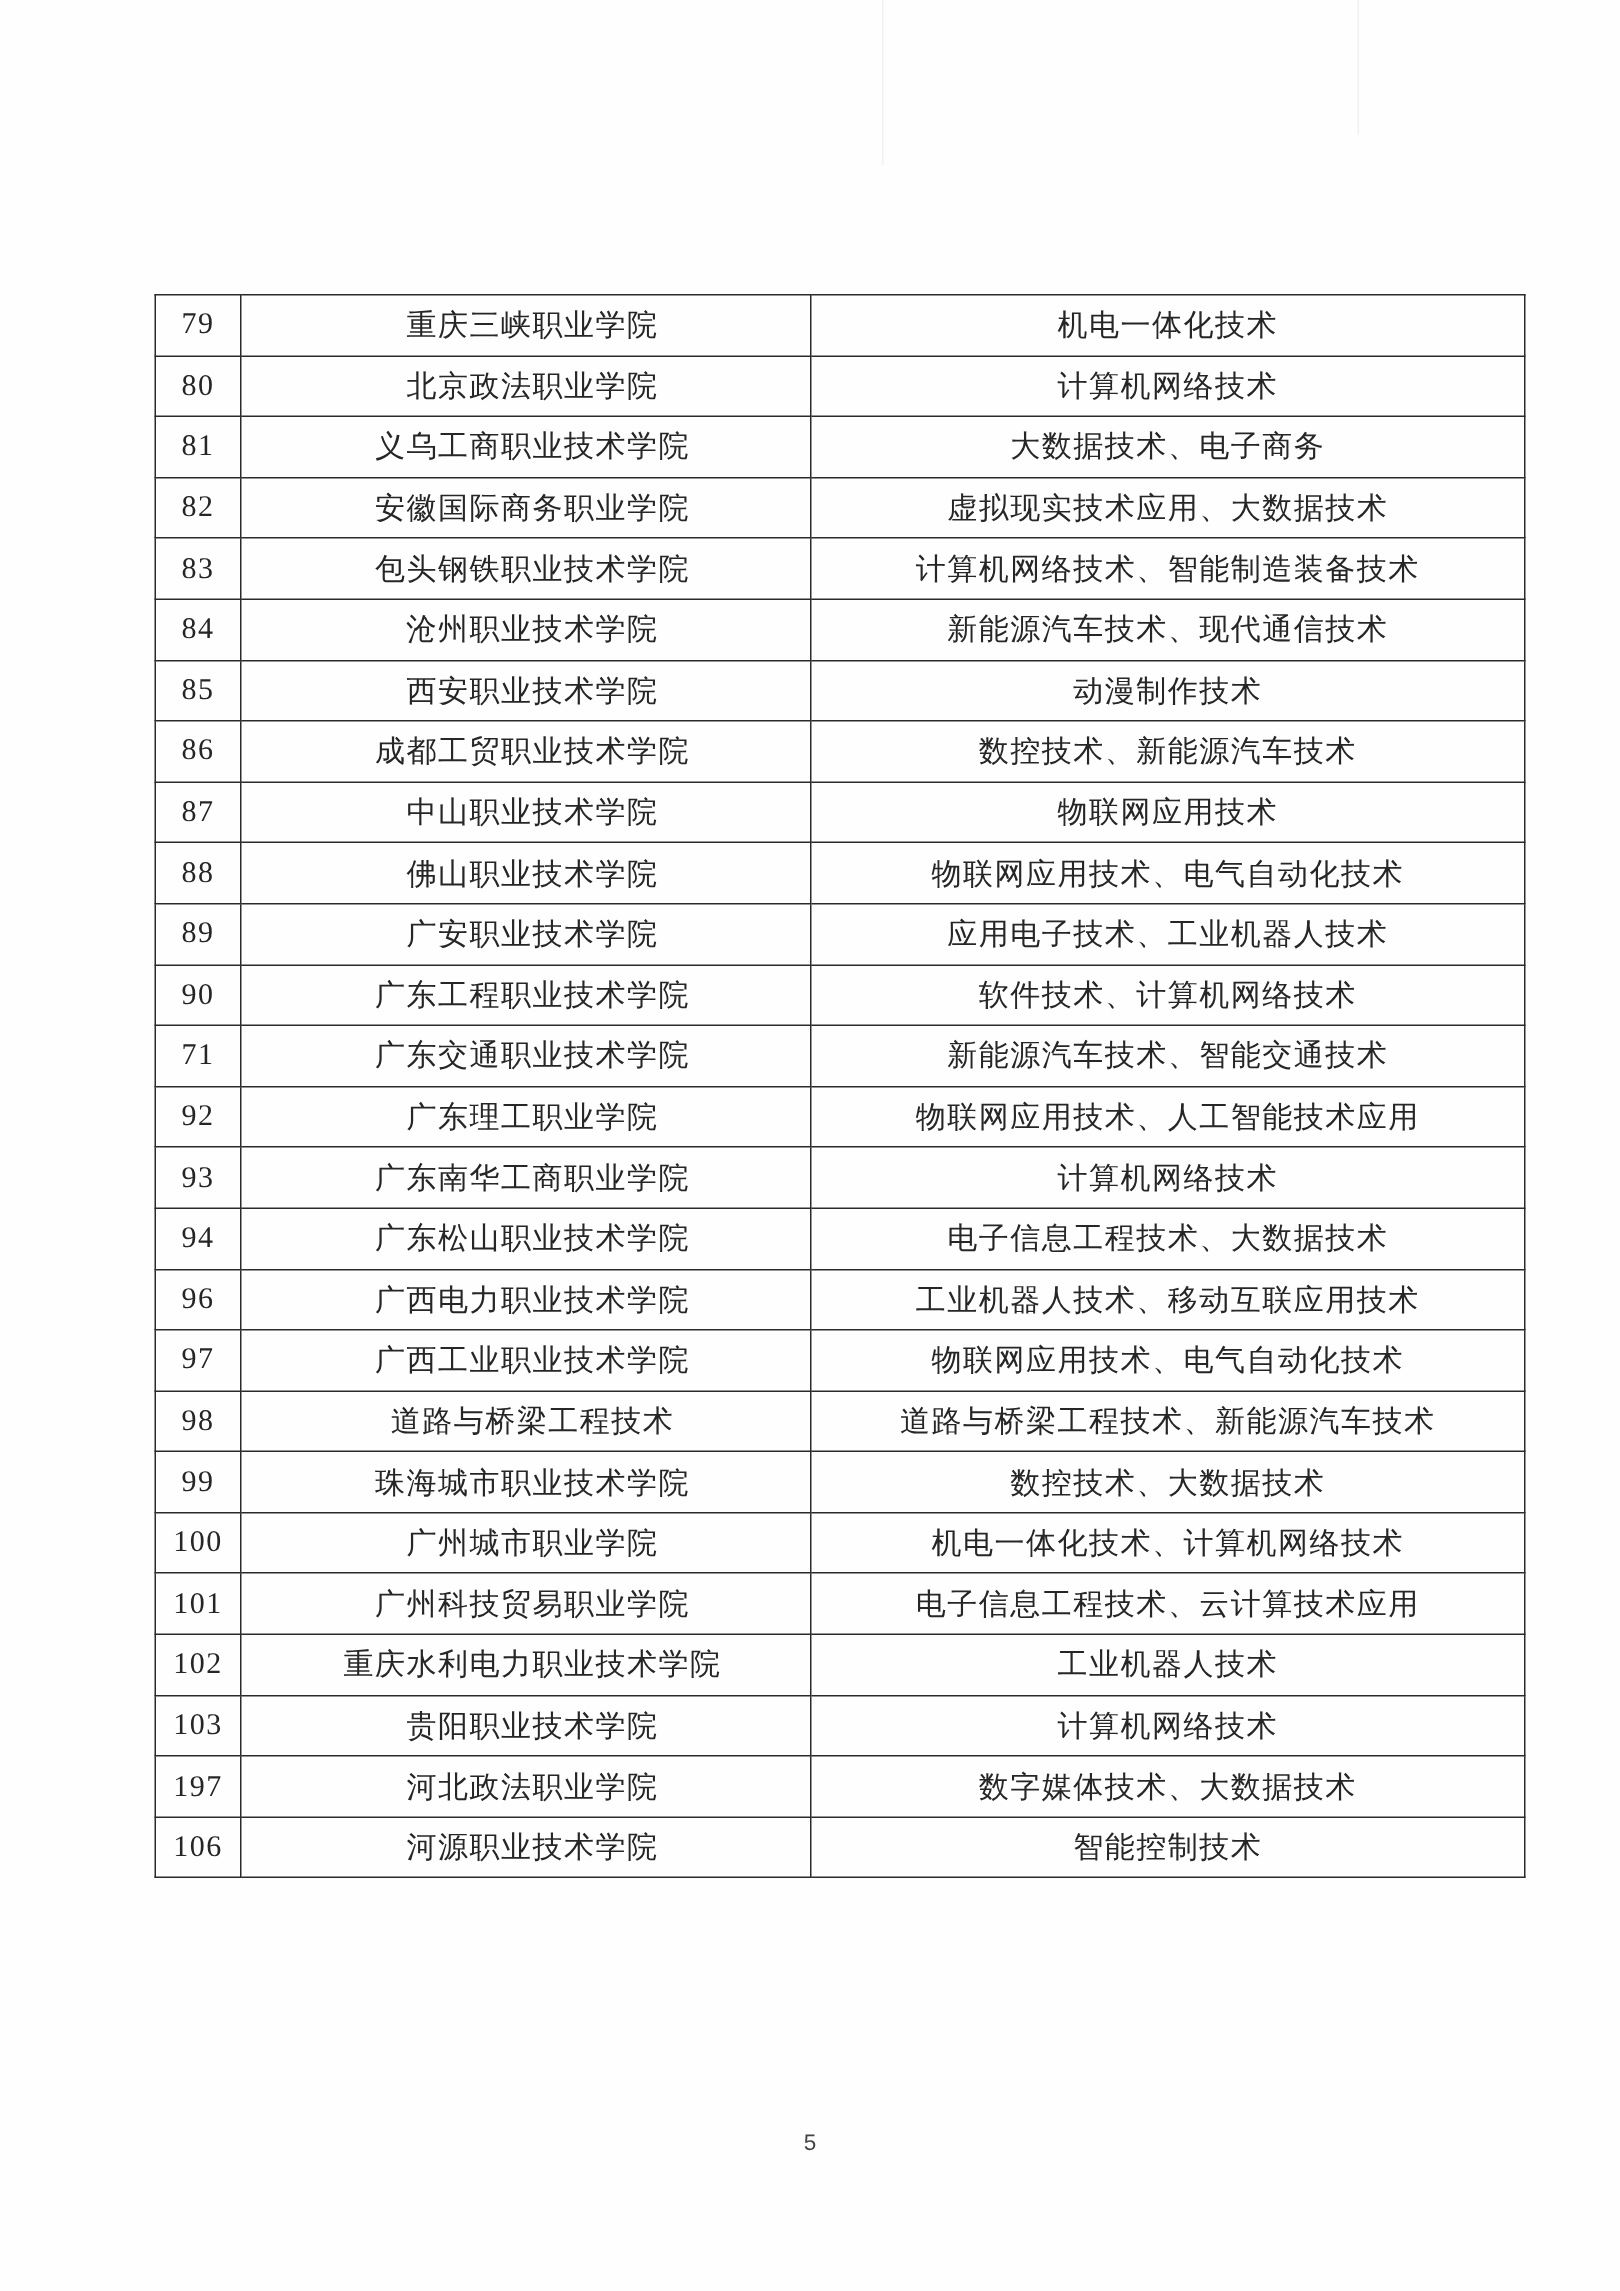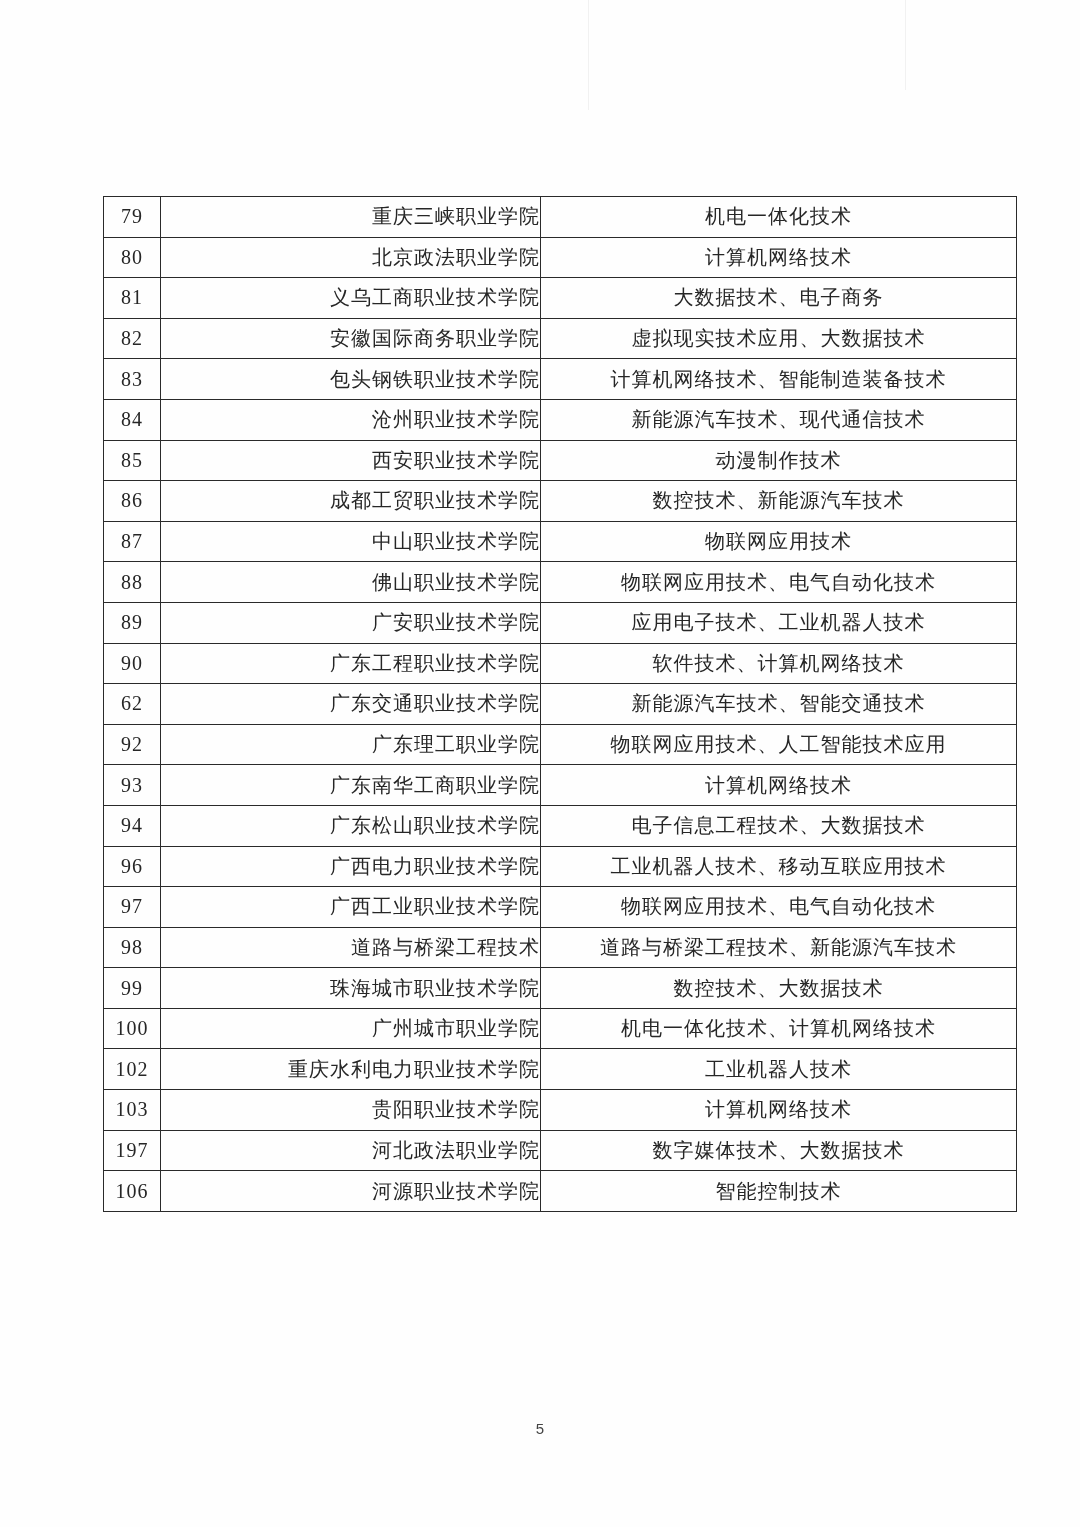--- a/index.html
+++ b/index.html
@@ -45,21 +45,21 @@
   }
   td.col-no {
     width: 56px;
     text-align: center;
     font-family: "Liberation Serif", "DejaVu Serif", serif;
     font-size: 20px;
     letter-spacing: 0;
   }
   td.col-school {
     width: 370px;
-    text-align: right;
+    text-align: center;
     padding-left: 9px !important;
   }
   td.col-major {
     text-align: center;
   }
   .page-number {
     position: absolute;
     left: 0;
     width: 1080px;
     top: 1420px;
@@ -151,21 +151,21 @@
     <td class="col-major">应用电子技术、工业机器人技术</td>
   </tr>
 
   <tr>
     <td class="col-no">90</td>
     <td class="col-school">广东工程职业技术学院</td>
     <td class="col-major">软件技术、计算机网络技术</td>
   </tr>
 
   <tr>
-    <td class="col-no">62</td>
+    <td class="col-no">71</td>
     <td class="col-school">广东交通职业技术学院</td>
     <td class="col-major">新能源汽车技术、智能交通技术</td>
   </tr>
 
   <tr>
     <td class="col-no">92</td>
     <td class="col-school">广东理工职业学院</td>
     <td class="col-major">物联网应用技术、人工智能技术应用</td>
   </tr>
 
@@ -205,20 +205,25 @@
     <td class="col-school">珠海城市职业技术学院</td>
     <td class="col-major">数控技术、大数据技术</td>
   </tr>
 
   <tr>
     <td class="col-no">100</td>
     <td class="col-school">广州城市职业学院</td>
     <td class="col-major">机电一体化技术、计算机网络技术</td>
   </tr>
 
+  <tr>
+    <td class="col-no">101</td>
+    <td class="col-school">广州科技贸易职业学院</td>
+    <td class="col-major">电子信息工程技术、云计算技术应用</td>
+  </tr>
 
   <tr>
     <td class="col-no">102</td>
     <td class="col-school">重庆水利电力职业技术学院</td>
     <td class="col-major">工业机器人技术</td>
   </tr>
 
   <tr>
     <td class="col-no">103</td>
     <td class="col-school">贵阳职业技术学院</td>

